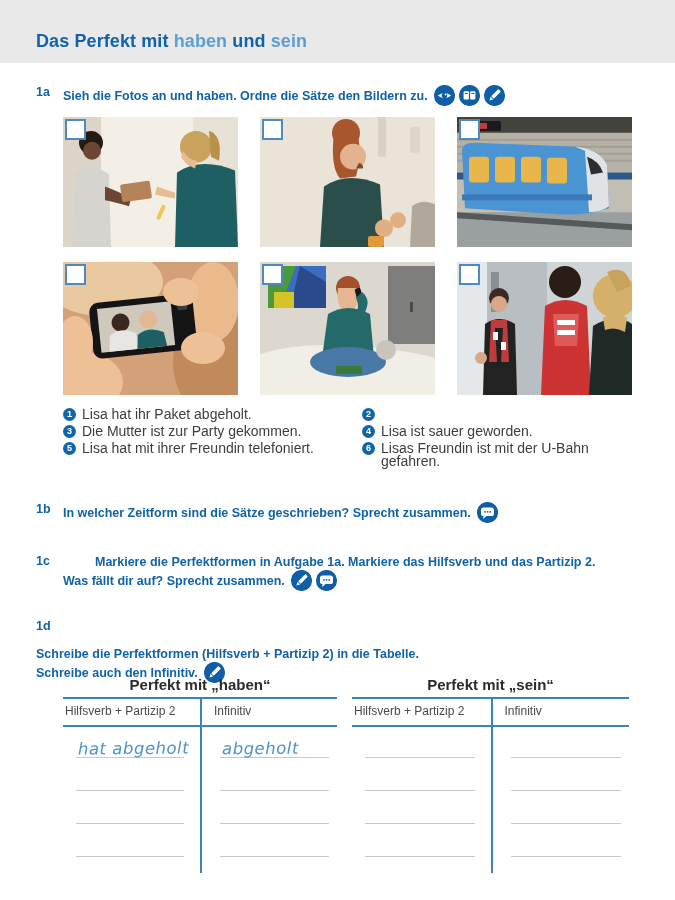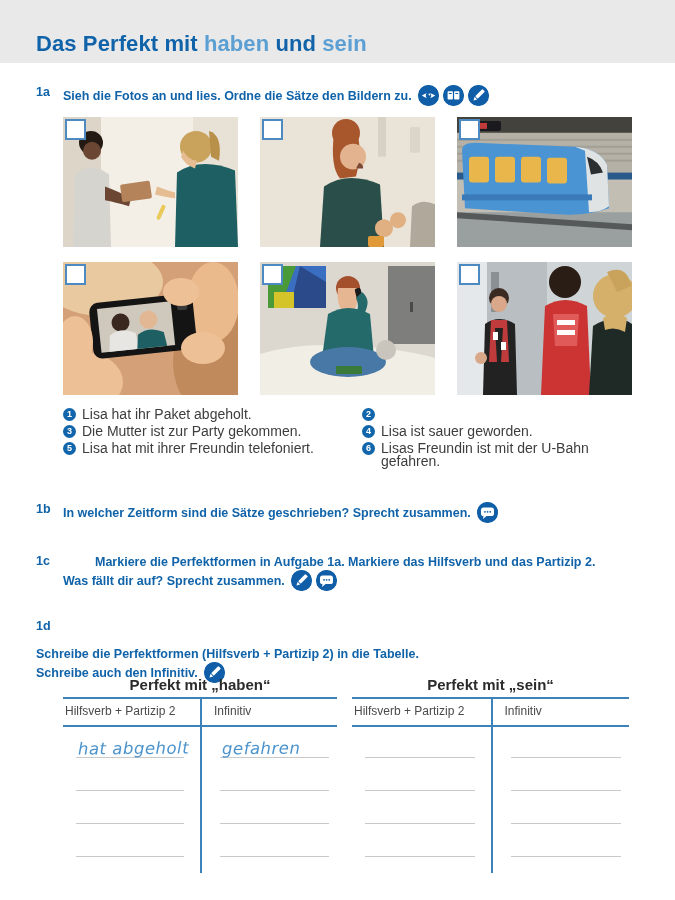--- a/index.html
+++ b/index.html
@@ -8,21 +8,21 @@
     position:relative; width:675px; height:900px; background:#fff;
     overflow:hidden;
   }
   
   .header-band {
     position:absolute; top:0; left:0; width:675px; height:63px;
     background:#e9e9e9;
   }
   .page-title {
     position:absolute; left:36px; top:31px;
-    font-size:22px; font-weight:bold; letter-spacing:0.1px;
+    font-size:18px; font-weight:bold; letter-spacing:0.1px;
   }
   .t-dark { color:#1063a9; }
   .t-light { color:#5c9fd3; font-weight:bold; }
   
   .task { position:absolute; left:36px; display:flex; align-items:flex-start; }
   .task-num {
     width:27px; flex:0 0 27px; font-size:12.5px; font-weight:bold; color:#1063a9;
   }
   .task-text {
     font-size:12.5px; font-weight:bold; color:#1063a9; line-height:16px;
@@ -93,21 +93,21 @@
   <div class="header-band"></div>
   <div class="page-title">
     <span class="t-dark">Das Perfekt mit</span>
     <span class="t-light">haben</span>
     <span class="t-dark">und</span>
     <span class="t-light">sein</span>
   </div>
 
   <div class="task" style="top:85px;">
     <span class="task-num">1a</span>
-    <span class="task-text"><span>Sieh die Fotos an und lies. Ordne die Sätze den Bildern zu.</span><span class="icon-row">
+    <span class="task-text"><span>Sieh die Fotos an und haben. Ordne die Sätze den Bildern zu.</span><span class="icon-row">
       <svg class="circle-icon" viewBox="0 0 21 21">
             <circle cx="10.5" cy="10.5" r="10.5" fill="#0f5ea7"></circle>
             <path d="M3.8 10.5 Q10.5 5.3 17.2 10.5 Q10.5 15.7 3.8 10.5 Z" fill="#fff"></path>
             <circle cx="10.5" cy="10.5" r="2.7" fill="#0f5ea7"></circle>
             <circle cx="11.5" cy="9.5" r="0.9" fill="#fff"></circle>
           </svg>
       <svg class="circle-icon" viewBox="0 0 21 21">
             <circle cx="10.5" cy="10.5" r="10.5" fill="#0f5ea7"></circle>
             <rect x="4.6" y="6.3" width="5.3" height="8.2" rx="0.8" fill="#fff"></rect>
             <rect x="11.1" y="6.3" width="5.3" height="8.2" rx="0.8" fill="#fff"></rect>
@@ -354,21 +354,21 @@
     <div class="gtable-header">
       <span class="gh1">Hilfsverb + Partizip 2</span>
       <span class="gh2">Infinitiv</span>
     </div>
     <div class="gtable-headline"></div>
     <div class="gtable-vsep"></div>
     <div class="gtable-row" style="top:52px;">
       <span class="wline c1"></span>
       <span class="wline c2"></span>
       <span class="hand c1">hat abgeholt</span>
-      <span class="hand c2">gefahren</span>
+      <span class="hand c2">abgeholt</span>
     </div>
     <div class="gtable-row" style="top:85px;">
       <span class="wline c1"></span>
       <span class="wline c2"></span>
     </div>
     <div class="gtable-row" style="top:118px;">
       <span class="wline c1"></span>
       <span class="wline c2"></span>
     </div>
     <div class="gtable-row" style="top:151px;">

